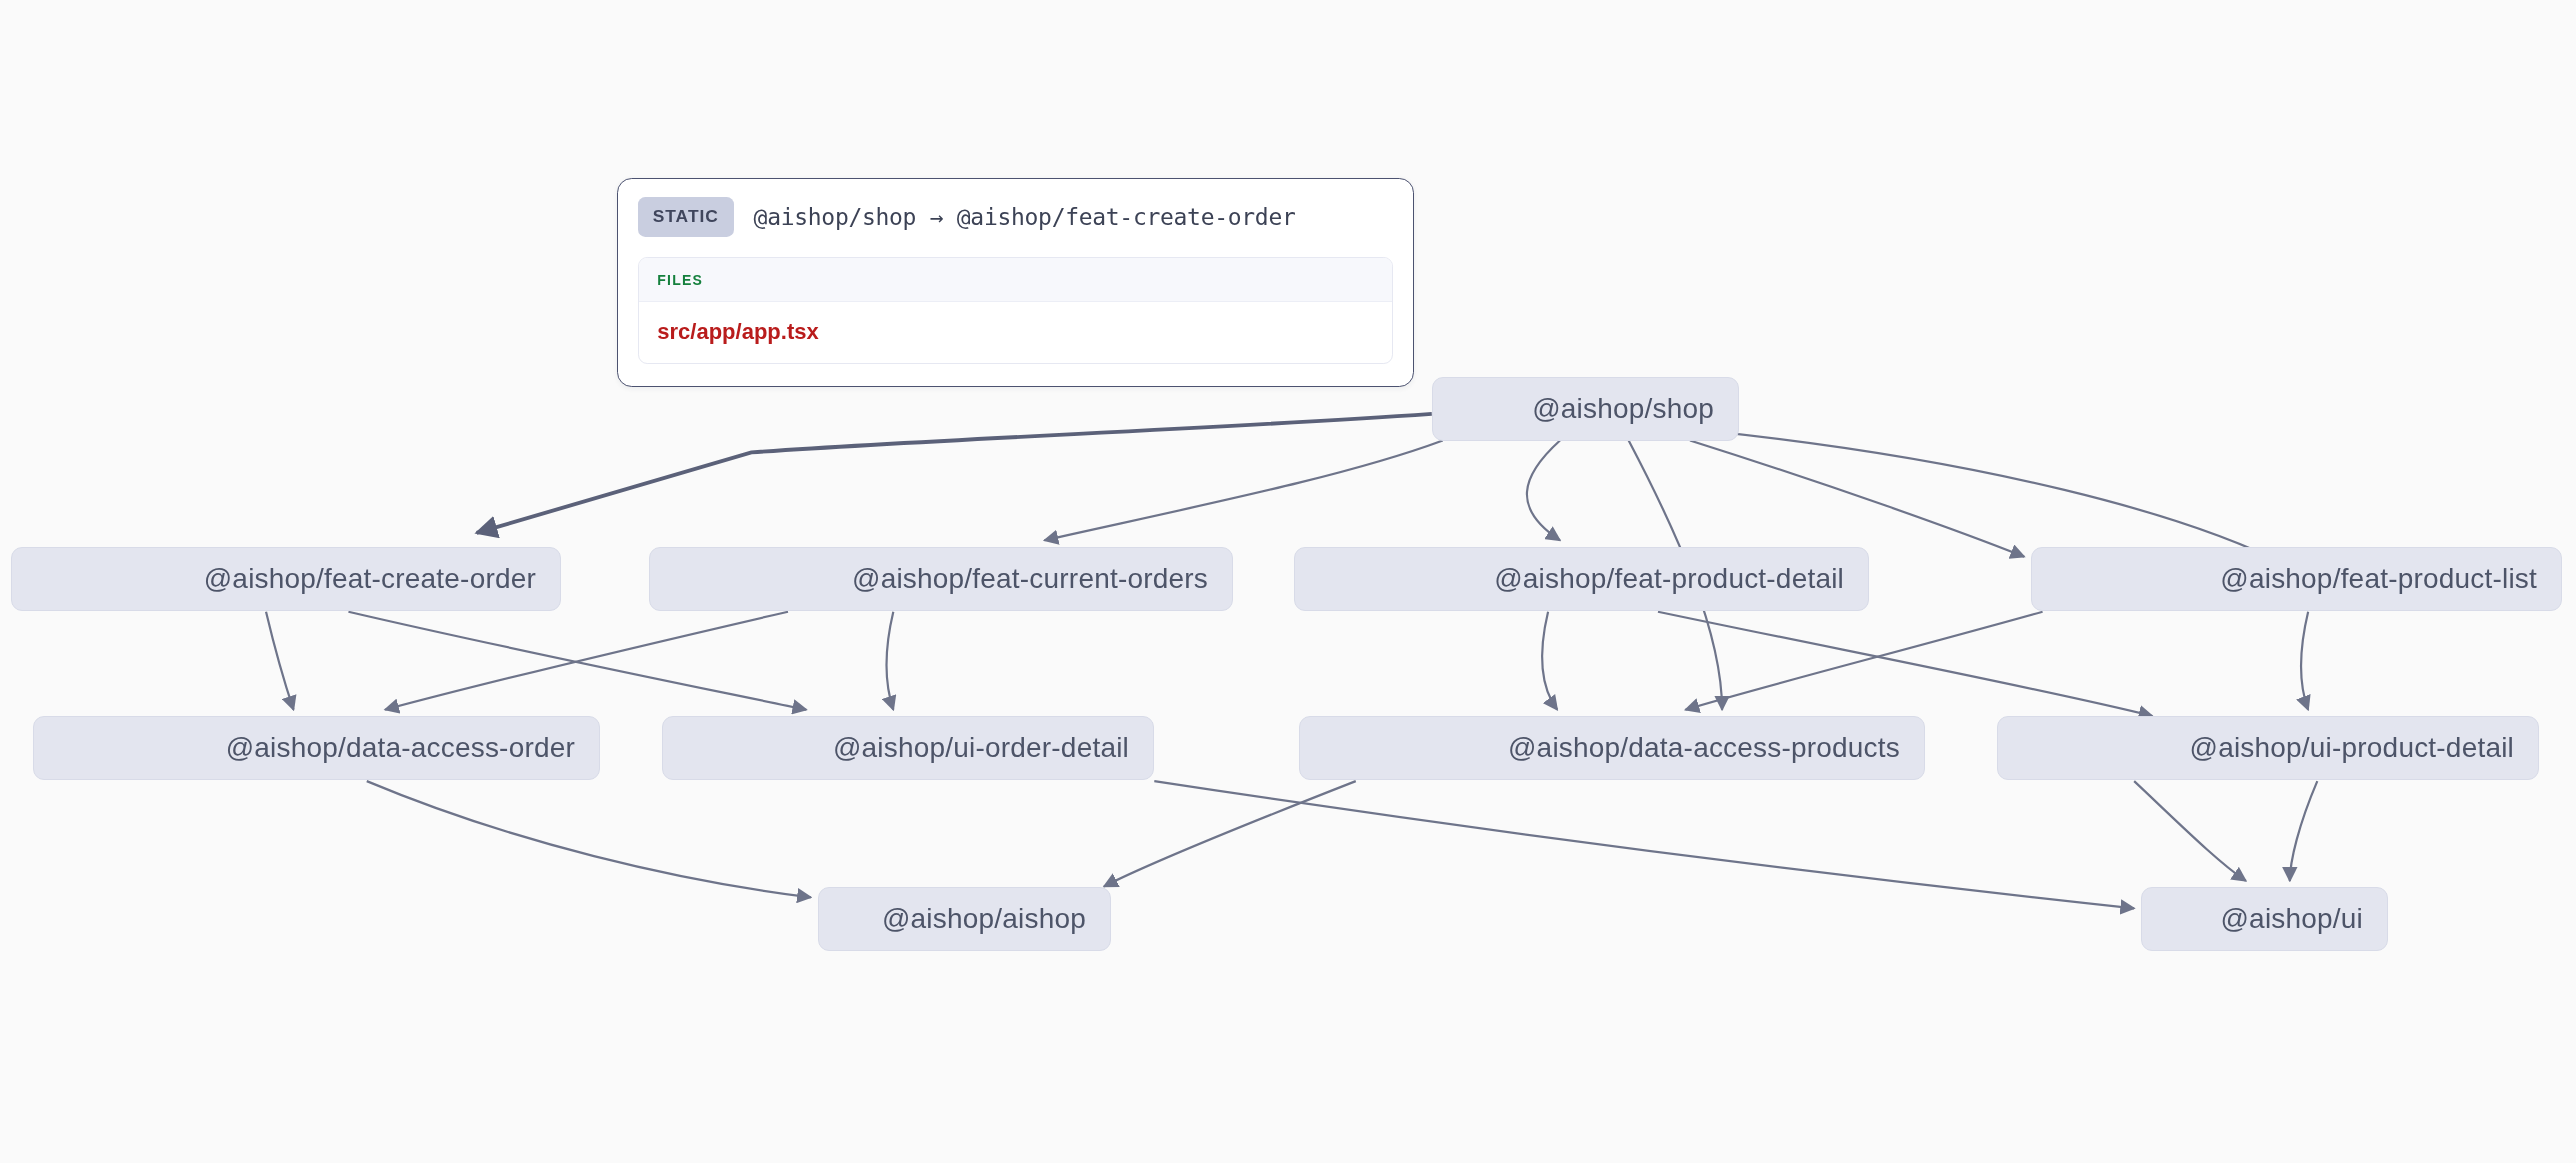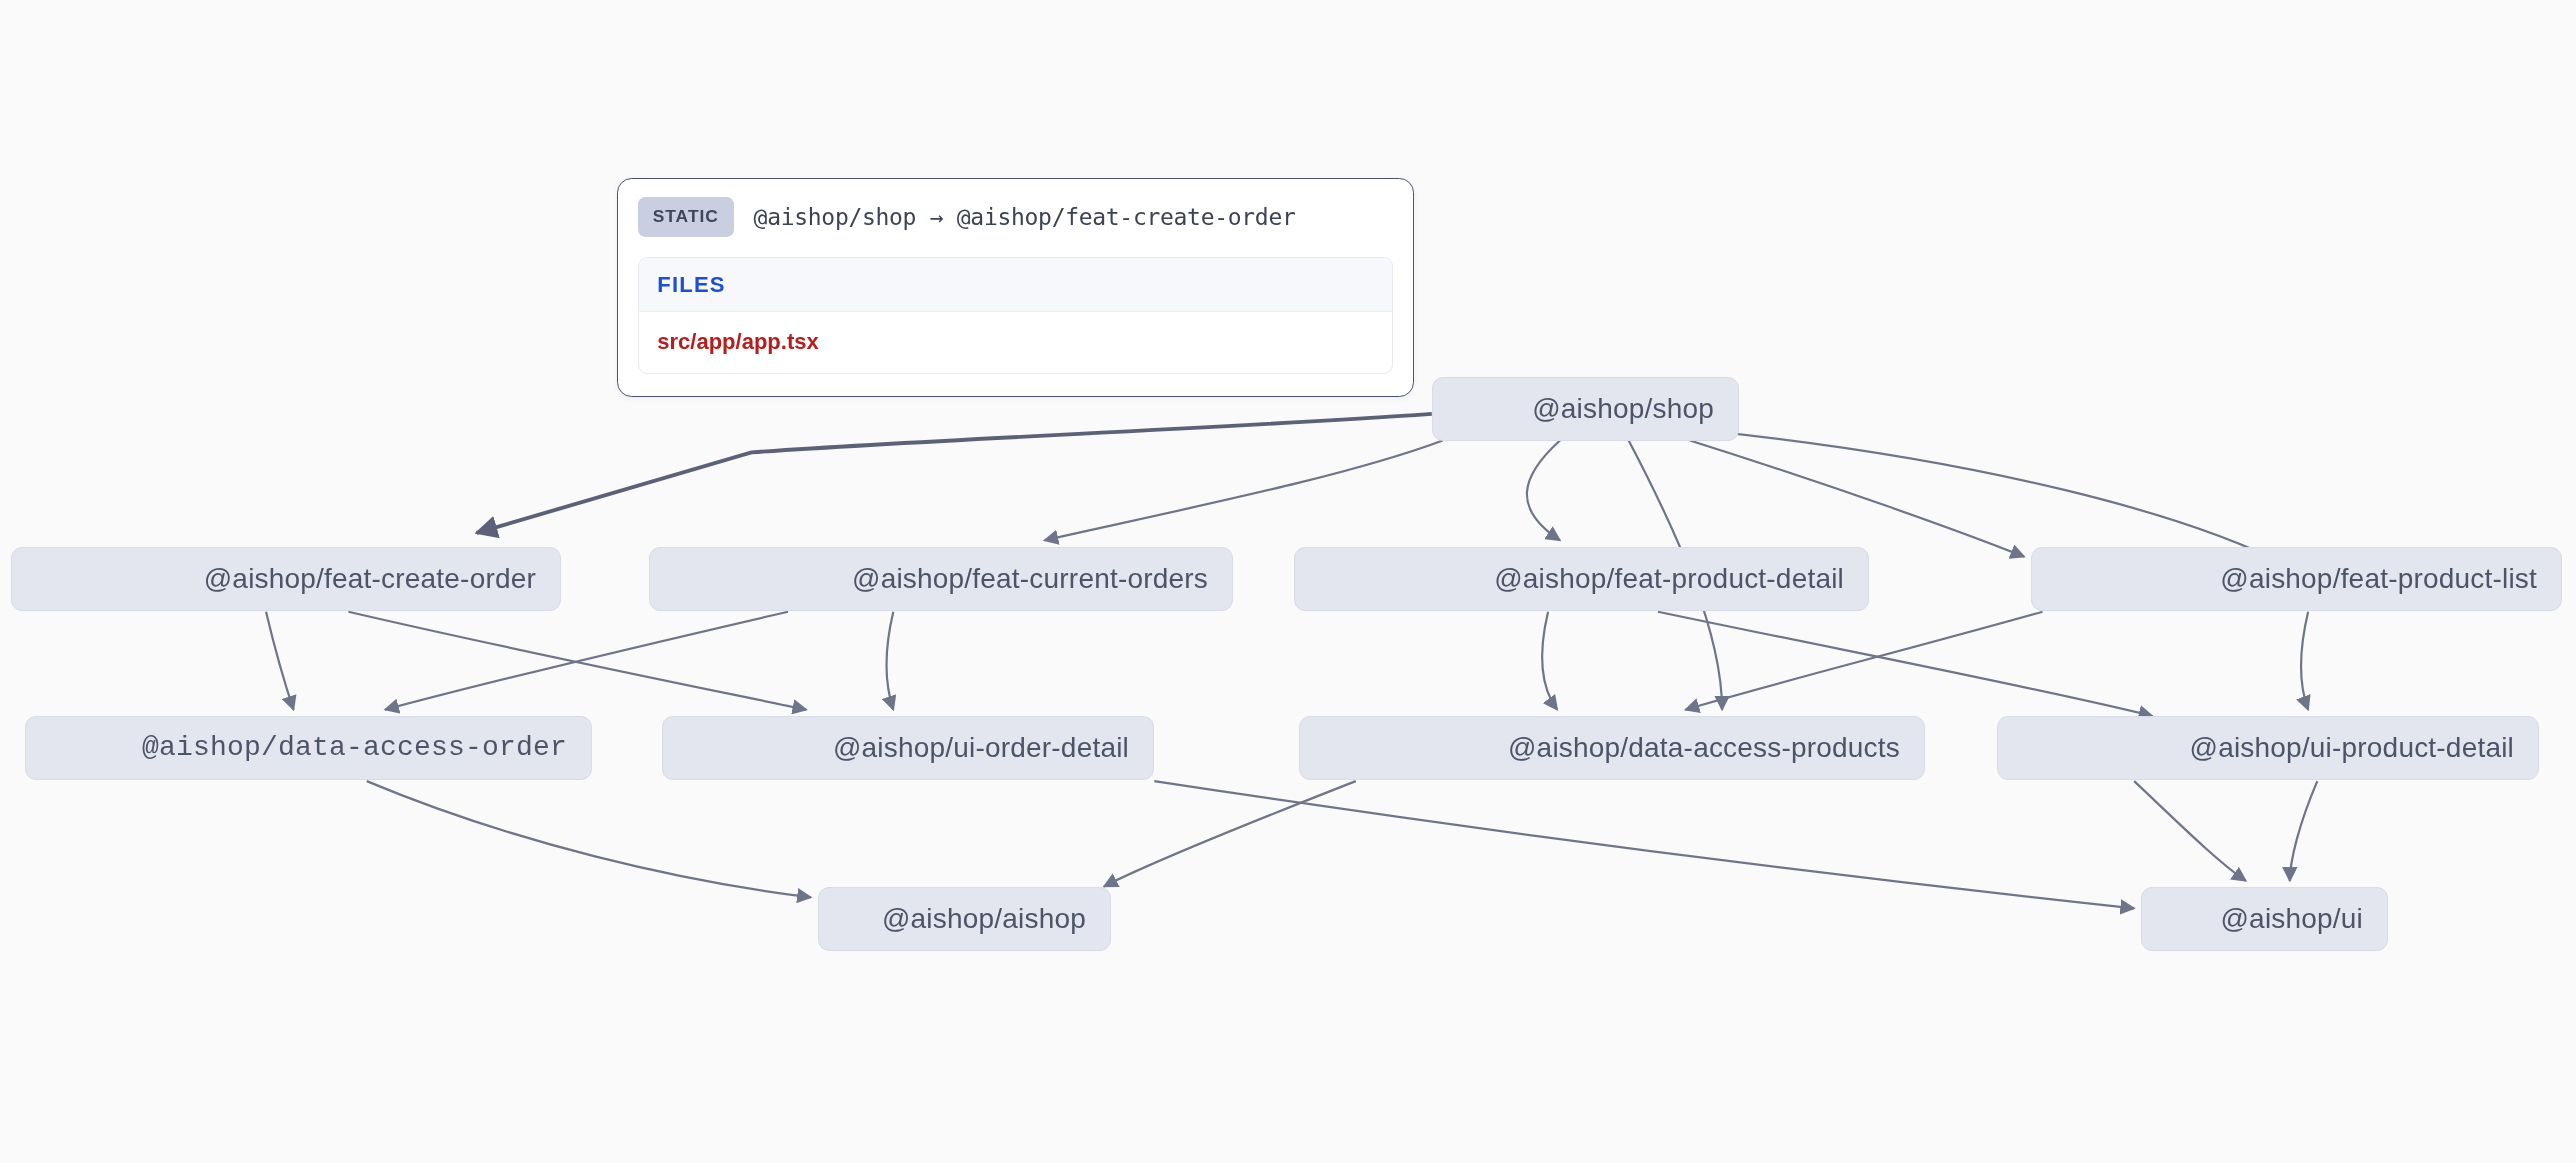--- a/index.html
+++ b/index.html
@@ -71,22 +71,22 @@
   .tt-panel{
     margin-top:20px;
     border:0.9px solid #e6e8f2;
     border-radius:9.2px;
     overflow:hidden;
     background:#ffffff;
   }
   .tt-panel-head{
     background:#f7f8fc;
     border-bottom:0.9px solid #eceef6;
-    color:#1d4ed8;
-    font-size:22px;
+    color:#15803d;
+    font-size:14px;
     letter-spacing:1.2px;
     font-weight:600;
     padding:14.7px 18.3px 13px 18.3px;
   }
   .tt-file-row{
     color:#b91c1c;
     font-size:22px;
     padding:16.5px 18.3px 18.3px 18.3px;
     white-space:nowrap;
     font-weight:bold;
@@ -138,21 +138,21 @@
       </div>
       <div class="node" style="left: 649px; top: 547px; width: 584px; height: 64px;">
         <span>@aishop/feat-current-orders</span>
       </div>
       <div class="node" style="left: 1294px; top: 547px; width: 575px; height: 64px;">
         <span>@aishop/feat-product-detail</span>
       </div>
       <div class="node" style="left: 2031px; top: 547px; width: 531px; height: 64px;">
         <span>@aishop/feat-product-list</span>
       </div>
-      <div class="node" style="left: 25px; top: 716px; width: 567px; height: 64px; font-family: Liberation Mono, monospace;">
+      <div class="node" style="left: 33px; top: 716px; width: 567px; height: 64px;">
         <span>@aishop/data-access-order</span>
       </div>
       <div class="node" style="left: 662px; top: 716px; width: 492px; height: 64px;">
         <span>@aishop/ui-order-detail</span>
       </div>
       <div class="node" style="left: 1299px; top: 716px; width: 626px; height: 64px;">
         <span>@aishop/data-access-products</span>
       </div>
       <div class="node" style="left: 1997px; top: 716px; width: 542px; height: 64px;">
         <span>@aishop/ui-product-detail</span>

